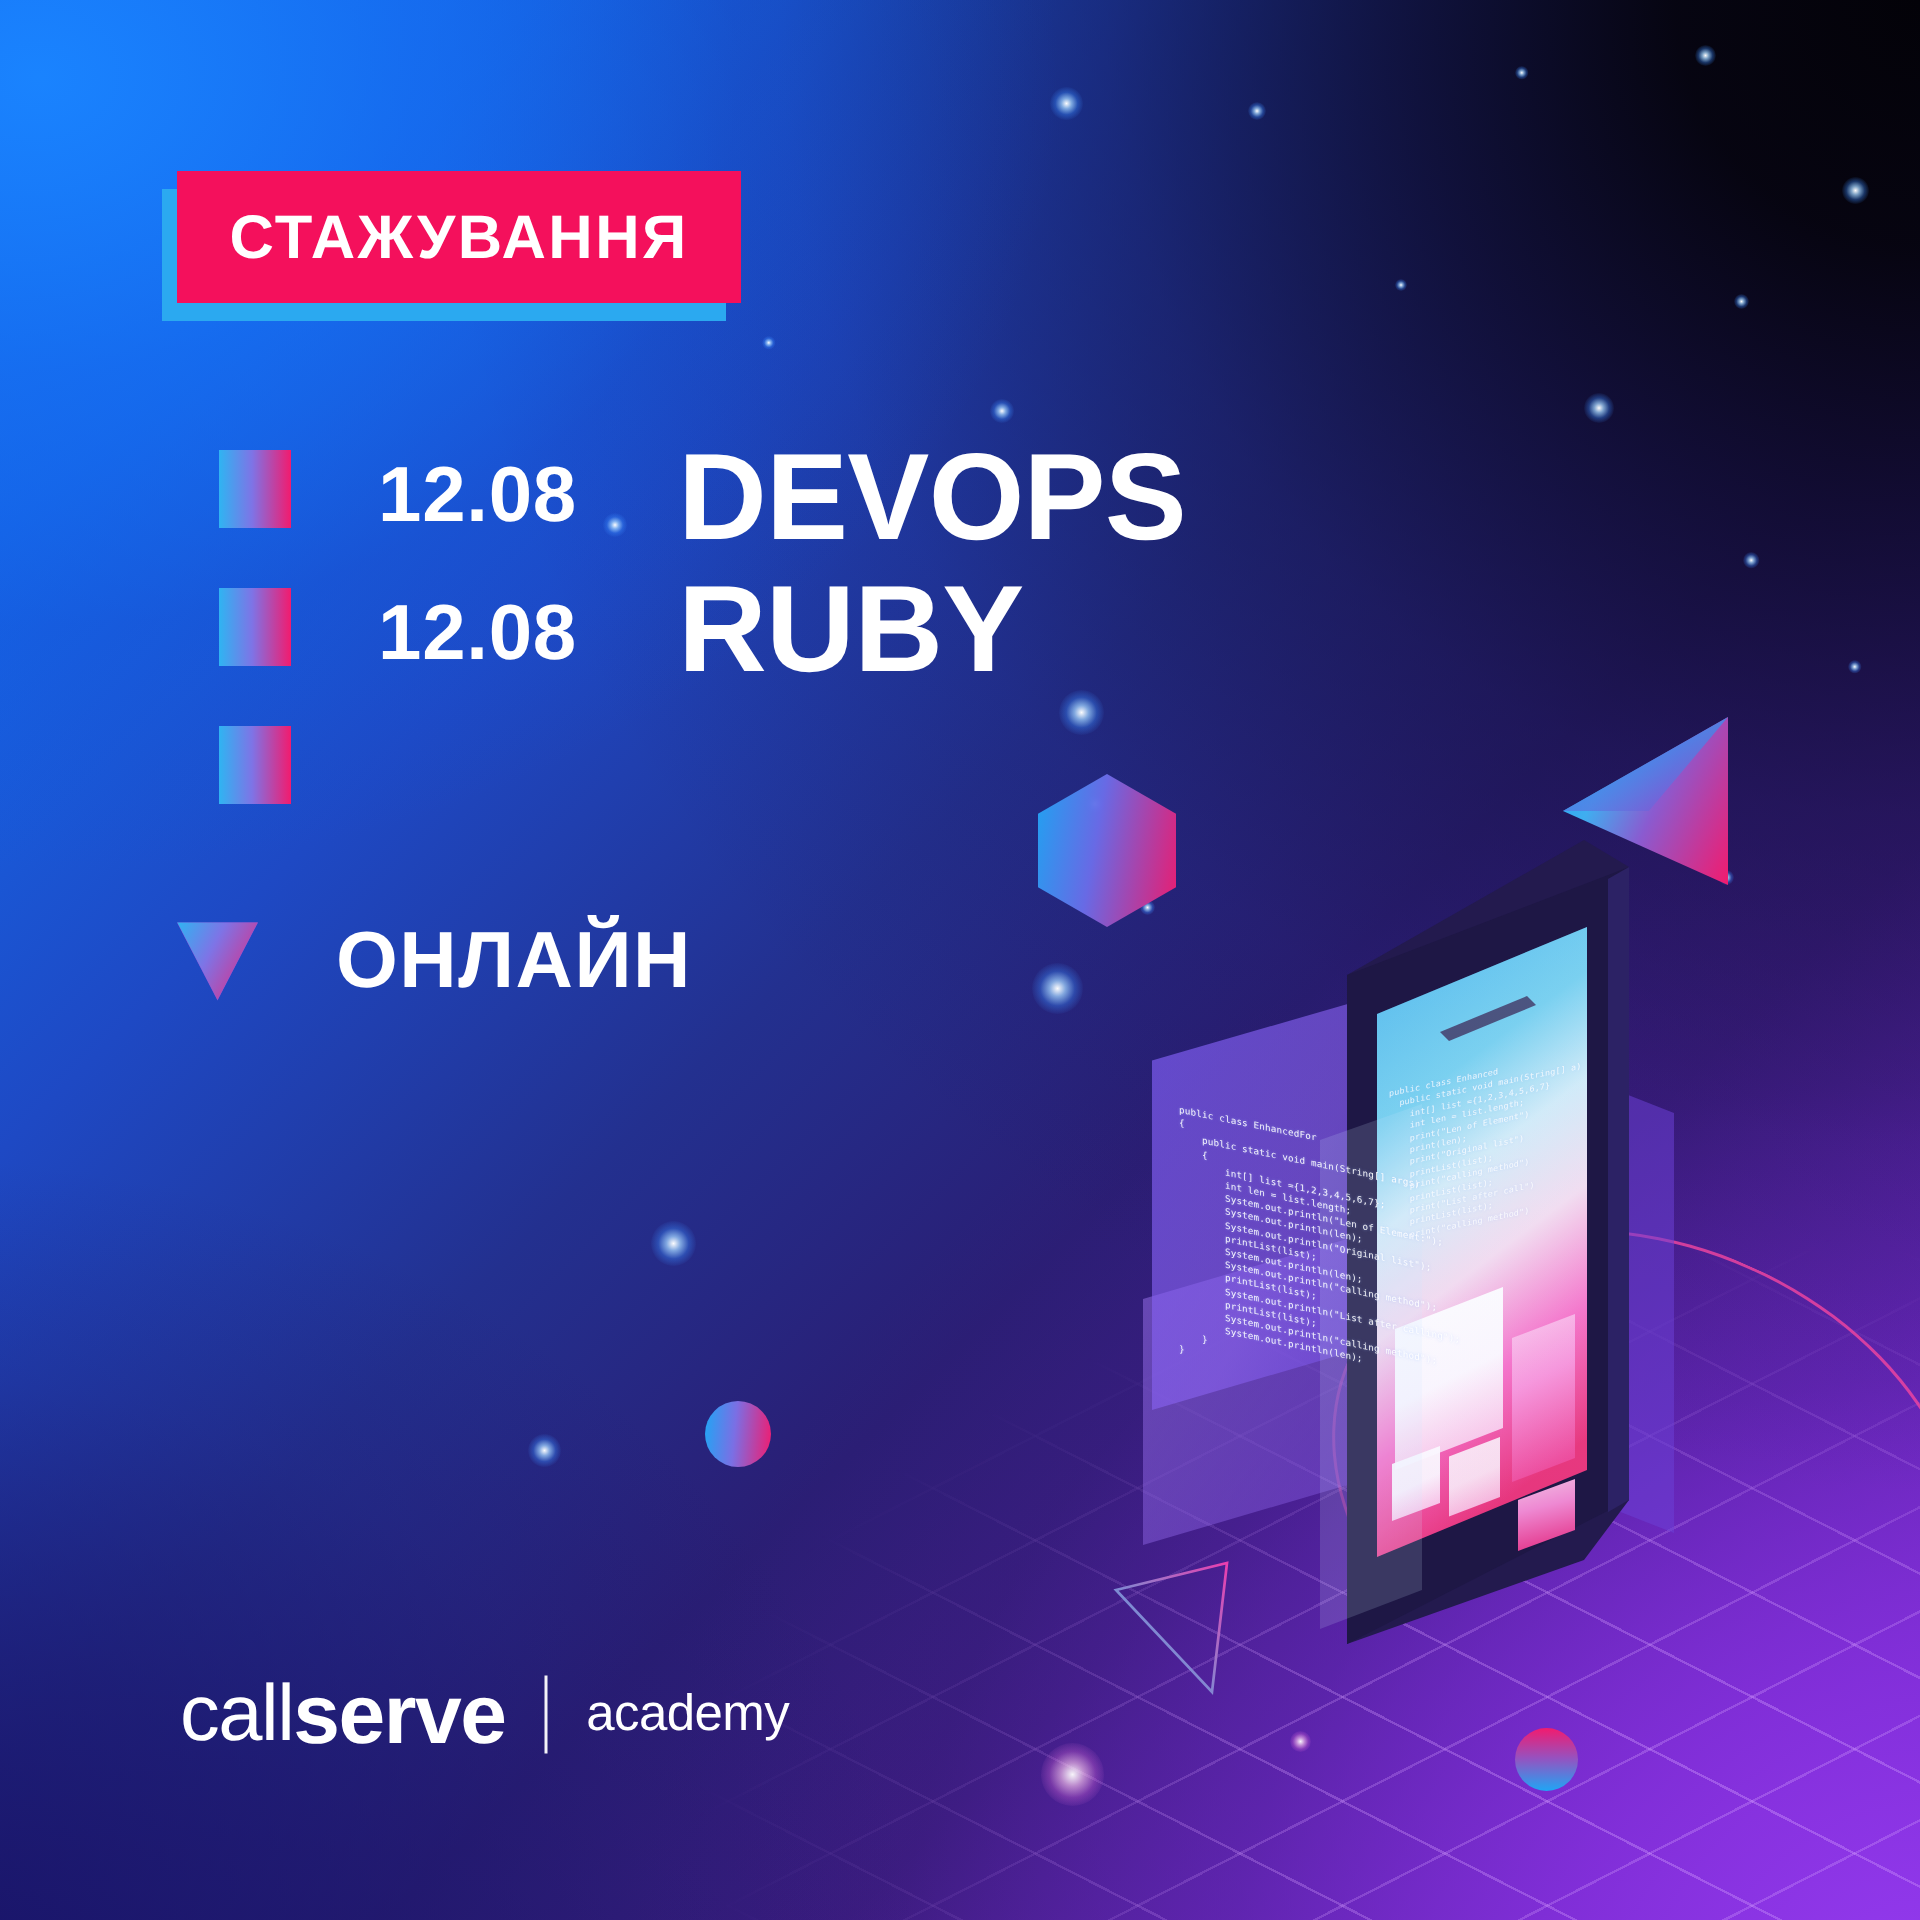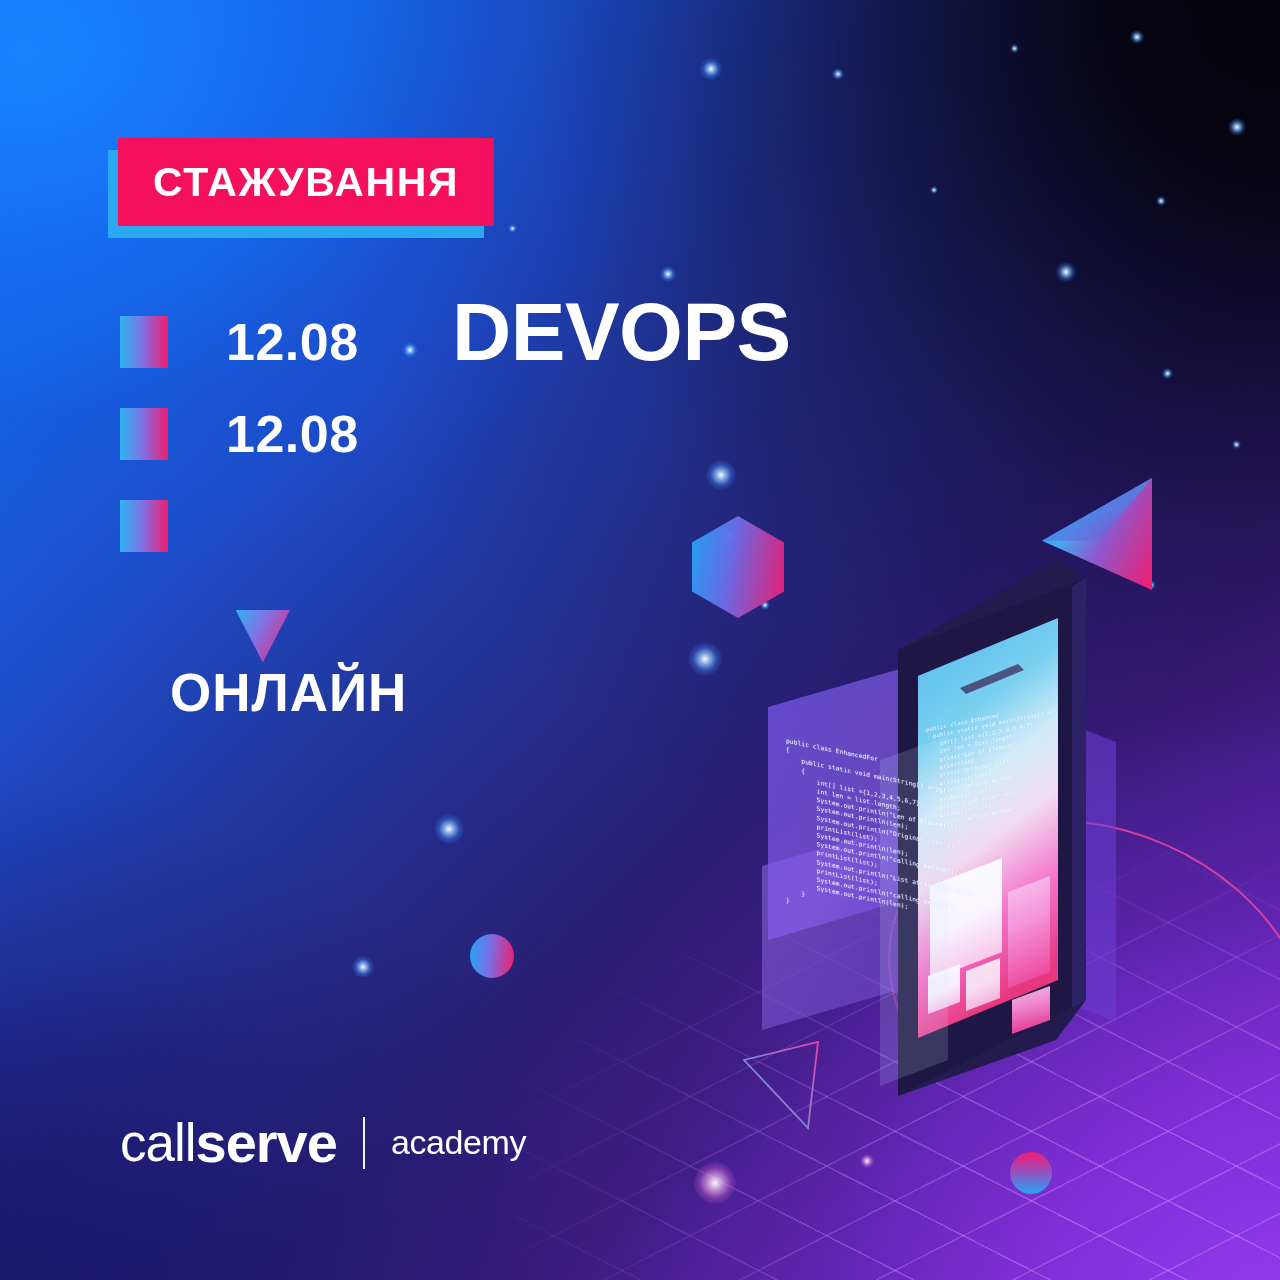--- a/index.html
+++ b/index.html
@@ -85,40 +85,40 @@
   .dot {
     position:absolute; border-radius:50%;
     background:radial-gradient(circle, rgba(255,255,255,0.98) 0%, rgba(160,210,255,0.75) 22%, rgba(60,140,255,0.36) 48%, rgba(40,110,240,0) 74%);
     pointer-events:none;
   }
   .dot.warm {
     background:radial-gradient(circle, rgba(255,255,255,0.95) 0%, rgba(255,200,240,0.62) 26%, rgba(225,110,220,0.30) 52%, rgba(200,90,220,0) 76%);
   }
 
   
-  .badge-wrap { position:absolute; left:118px; top:114px;margin-top:24px; }
+  .badge-wrap { position:absolute; left:118px; top:114px; }
   .badge-shadow {
     position:absolute; left:-10px; top:12px;
     width:376px; height:88px;
     background:#2BA9F0;
   }
   .badge {
     position:relative;
     width:376px; height:88px;
     background:#F4105C;
     display:flex; align-items:center; justify-content:center;
   }
   .badge span {
     color:#fff; font-weight:700; font-size:41px;
     letter-spacing:1.6px;
   }
 
   
   .schedule { position:absolute; left:120px; top:300px; }
-  .row { display:flex; align-items:center; height:84px; }
+  .row { display:flex; align-items:flex-start; height:84px;margin-left:26px; }
   .row + .row { margin-top:8px; }
   .sq {
     width:48px; height:52px;
     background:linear-gradient(90deg, #2FB4F2 0%, #7E74E6 46%, #F21B6E 100%);
     flex:0 0 auto;
   }
   .date {
     color:#fff; font-weight:700; font-size:52px;
     letter-spacing:0.5px; margin-left:58px;
     white-space:nowrap;
@@ -126,21 +126,21 @@
 
   
   .courses { position:absolute; left:452px; top:288px; }
   .course {
     color:#fff; font-weight:700; font-size:82px;
     line-height:88px; letter-spacing:-0.5px;
     white-space:nowrap;
   }
 
   
-  .online { position:absolute; left:118px; top:610px; display:flex; align-items:center;flex-direction:column; }
+  .online { position:absolute; left:118px; top:610px; display:flex; align-items:center; }
   .tri-down {
     width:0; height:0; flex:0 0 auto;
     border-left:27px solid transparent;
     border-right:27px solid transparent;
     border-top:52px solid #8E53D8;
     position:relative;
   }
   .tri-down::after {
     content:""; position:absolute; left:-27px; top:-52px;
     width:54px; height:52px;
@@ -387,20 +387,21 @@
       <div class="sq"></div>
       <div class="date">12.08</div>
     </div>
     <div class="row">
       <div class="sq"></div>
     </div>
   </div>
 
   <div class="courses">
     <div class="course">DEVOPS</div>
+    <div class="course">RUBY</div>
   </div>
 
   <div class="online">
     <div class="tri-down"></div>
     <div class="online-label">ОНЛАЙН</div>
   </div>
 
   <div class="logo">
     <span class="soft">call</span>
     <span class="serve">serve</span>

